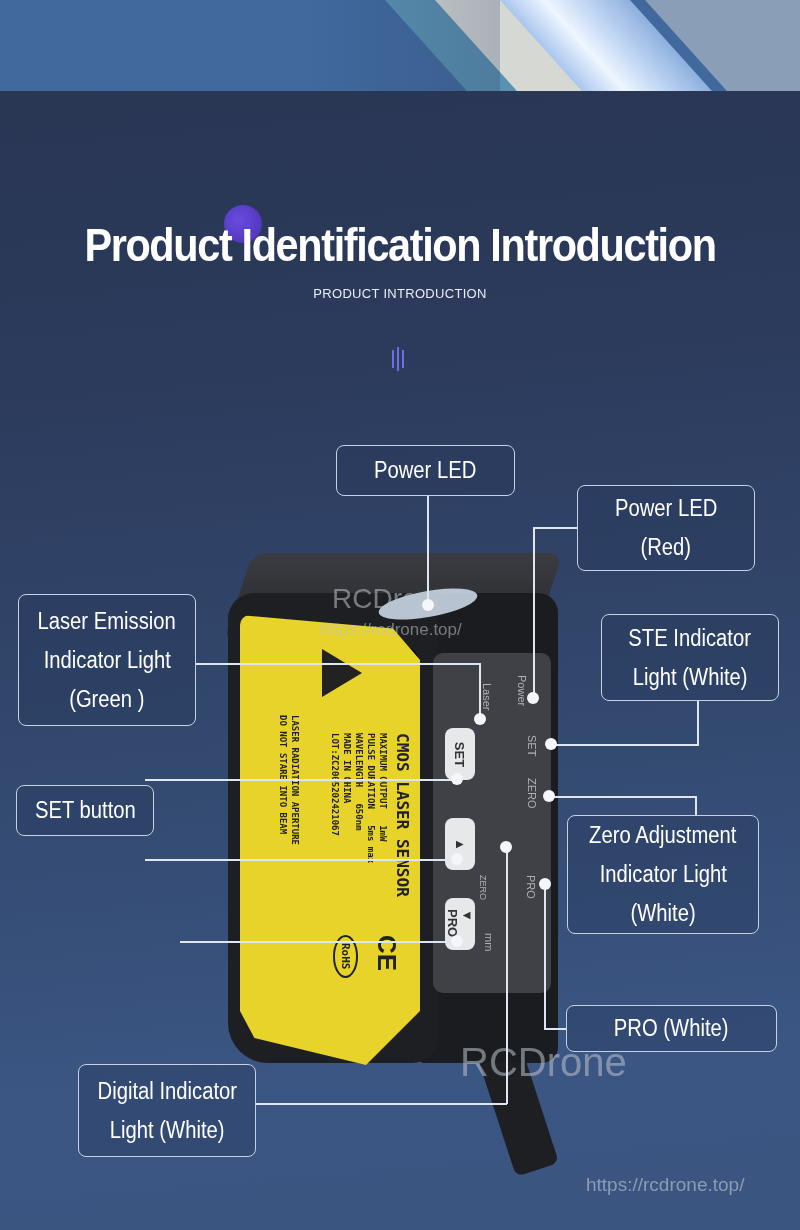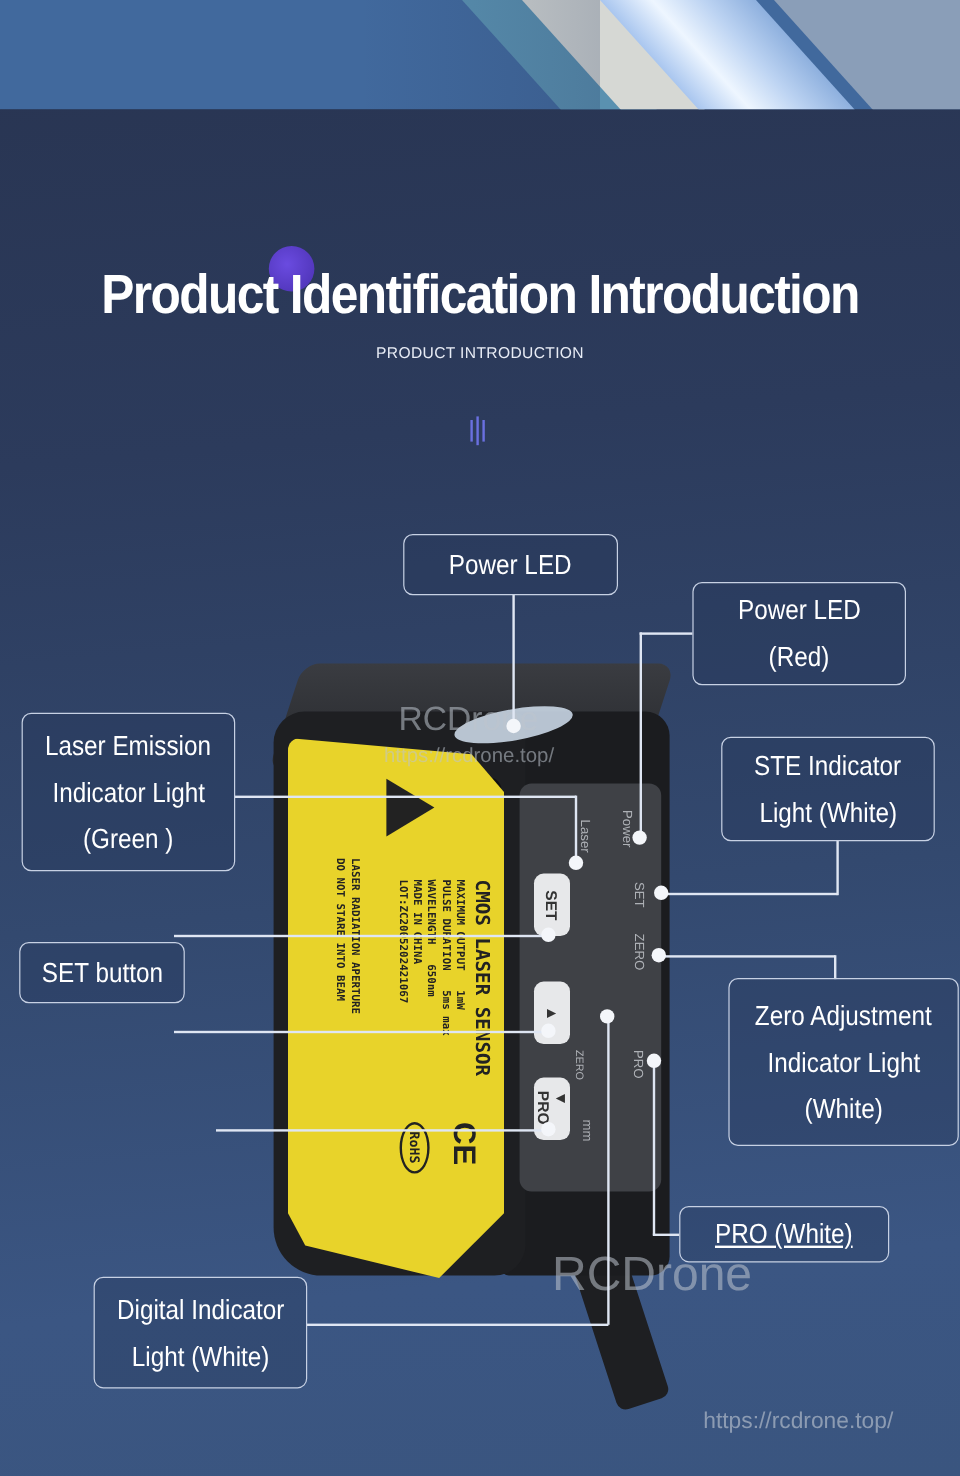--- a/index.html
+++ b/index.html
@@ -149,26 +149,26 @@
       <span>Indicator Light</span>
       <span>(Green )</span>
   </div>
   <div class="label" style="left:601px;top:614px;width:178px;height:87px;">
     <span>STE Indicator</span>
       <span>Light (White)</span>
   </div>
   <div class="label" style="left:16px;top:753px;width:138px;height:51px;margin-top:32px;">
     <span>SET button</span>
   </div>
-  <div class="label" style="left:607px;top:815px;width:192px;height:140px;">
+  <div class="label" style="left:567px;top:815px;width:192px;height:119px;">
     <span>Zero Adjustment</span>
       <span>Indicator Light</span>
       <span>(White)</span>
   </div>
-  <div class="label" style="left:566px;top:1005px;width:175px;height:47px;text-decoration:underline;">
+  <div class="label" style="left:566px;top:1005px;width:211px;height:47px;">
     <span>PRO (White)</span>
   </div>
   <div class="label" style="left:78px;top:1064px;width:178px;height:93px;">
     <span>Digital Indicator</span>
       <span>Light (White)</span>
   </div>
 
 </div>
 
 </body></html>

